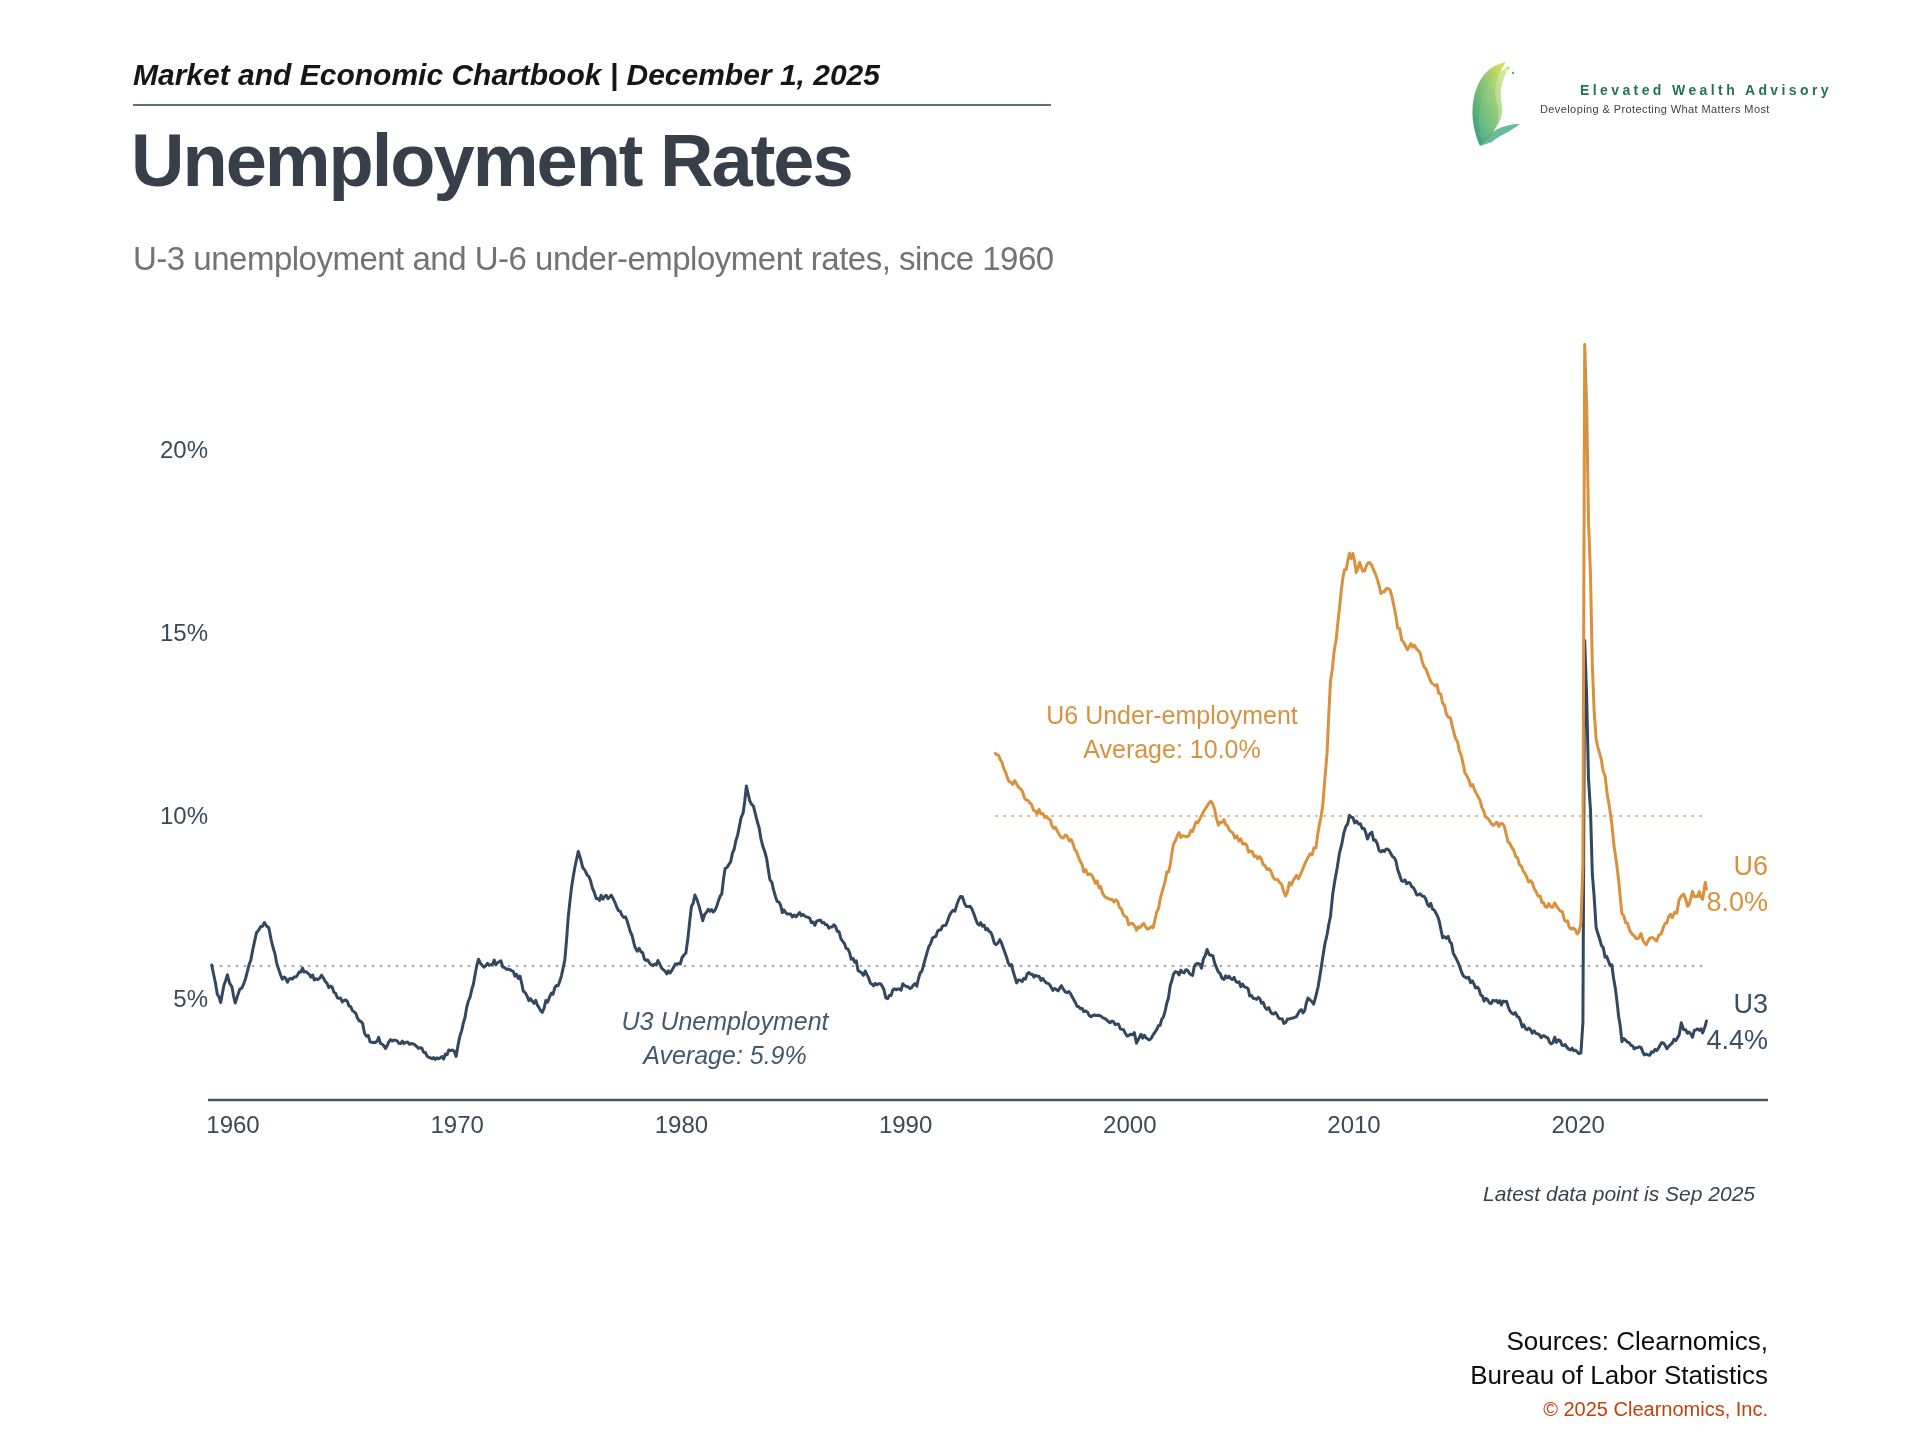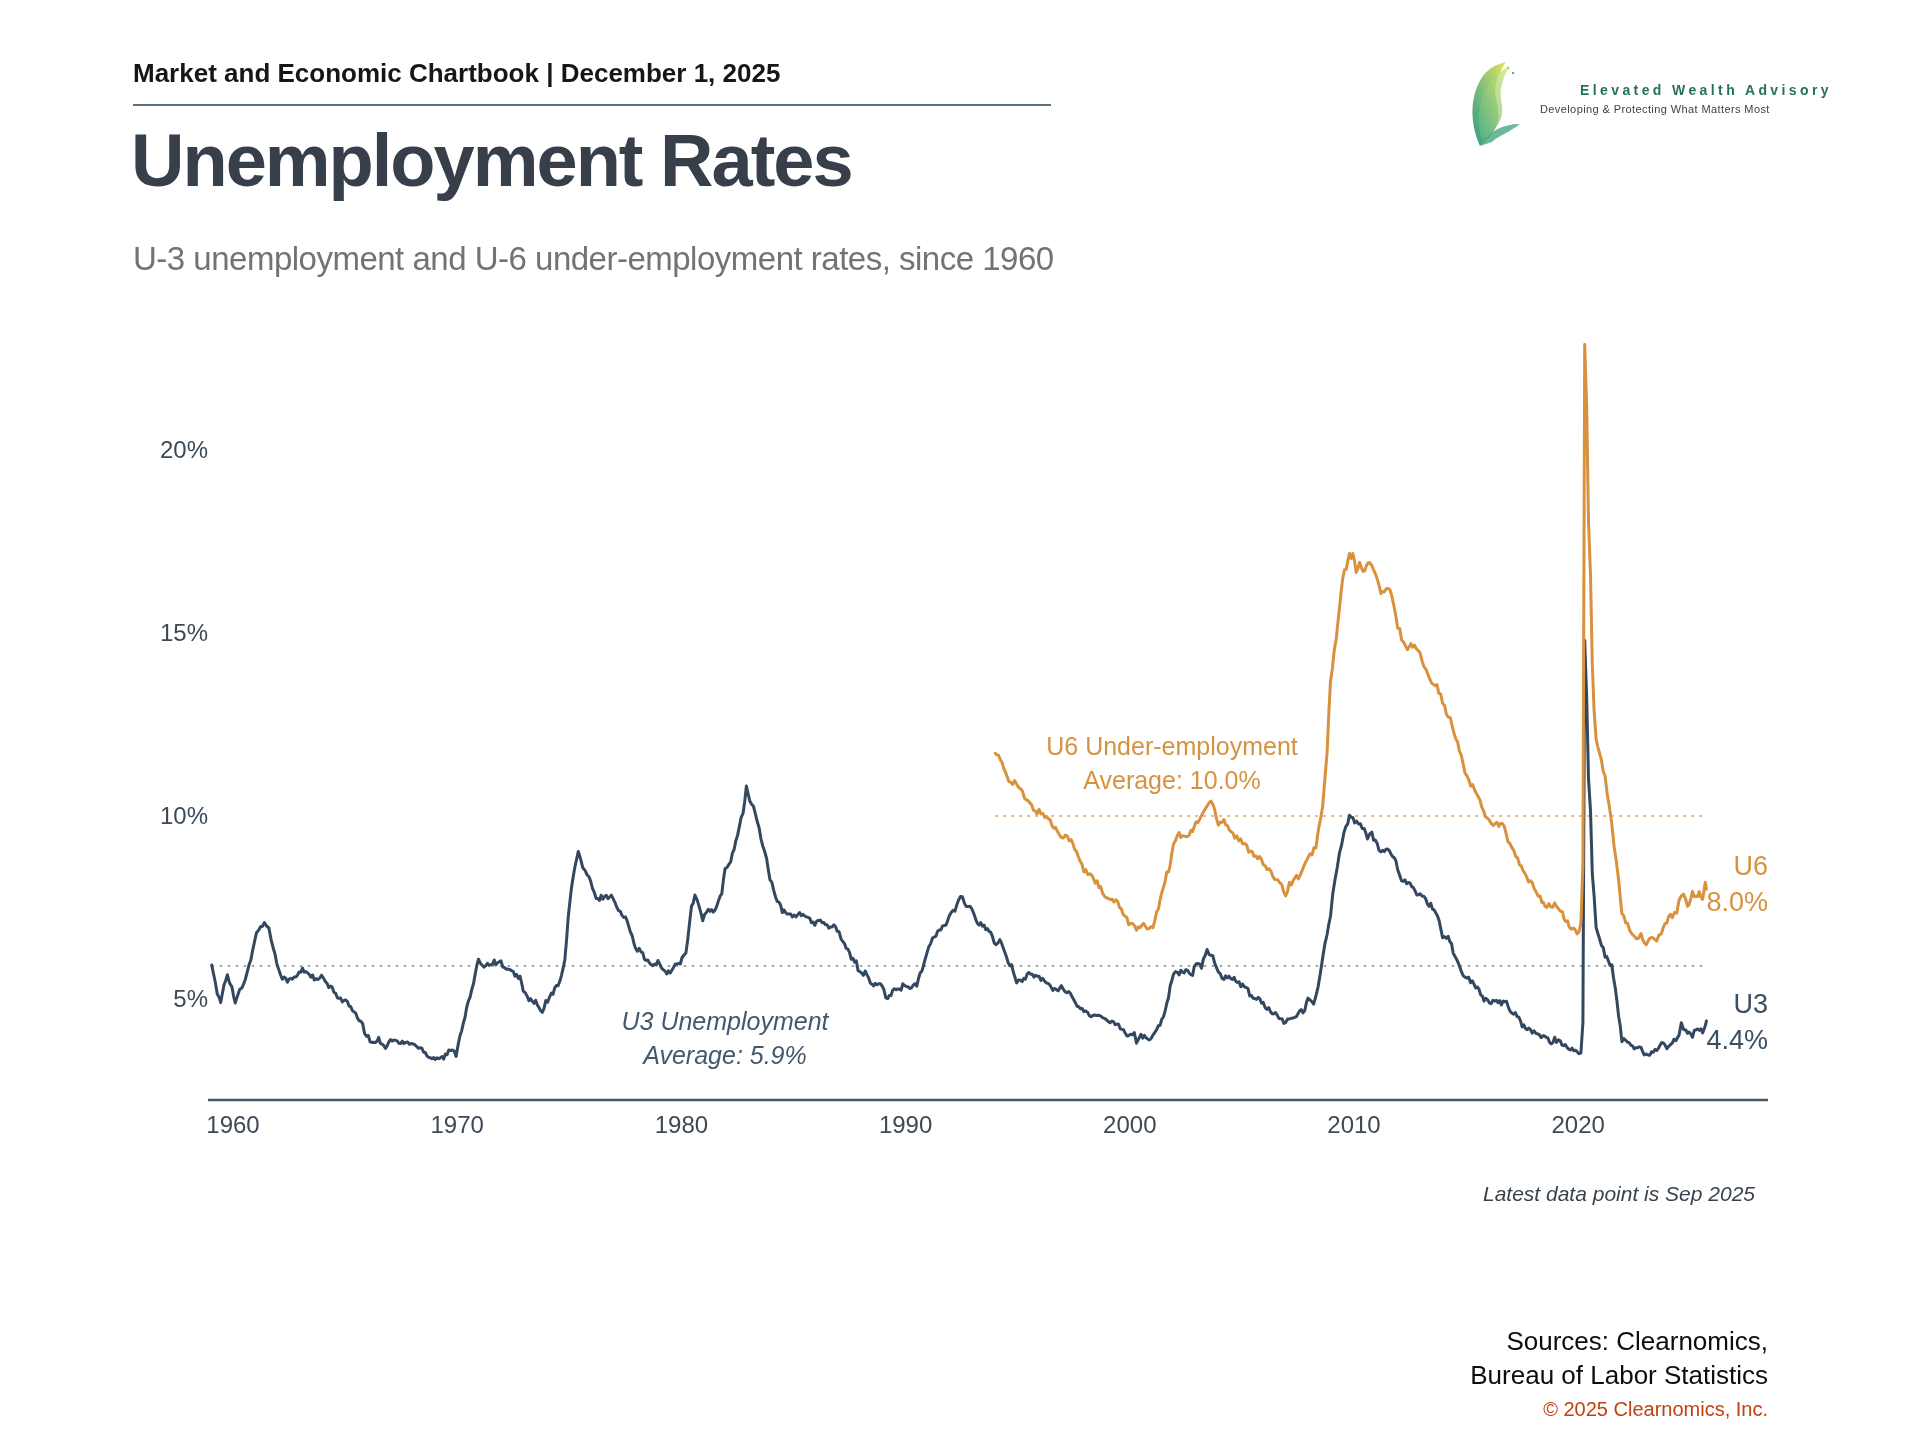--- a/index.html
+++ b/index.html
@@ -1,30 +1,30 @@
 <!DOCTYPE html>
 <html><head>
 <meta charset="utf-8">
 <style>
   html,body{margin:0;padding:0;background:#ffffff;}
   #page{position:relative;width:1920px;height:1440px;background:#ffffff;overflow:hidden;
         font-family:"Liberation Sans",sans-serif;}
   .abs{position:absolute;}
-  #header-text{left:133px;top:58px;font-size:26px;font-weight:700;color:#161616;letter-spacing:0;}
+  #header-text{left:133px;top:58px;font-size:30px;font-weight:700;color:#161616;letter-spacing:0;font-style:italic;}
   #header-rule{left:133px;top:104px;width:918px;height:2px;background:#59717f;}
   #page-title{left:131px;top:120px;font-size:74px;font-weight:700;color:#363f4a;letter-spacing:-2px;line-height:1.1;}
   #page-subtitle{left:133px;top:240px;font-size:33px;color:#737373;letter-spacing:-0.5px;}
   
   #logo{left:1468px;top:60px;width:300px;height:90px;}
   #logo-icon{position:absolute;left:0;top:2px;}
   #logo-brand{position:absolute;left:72px;top:22px;font-size:14px;font-weight:700;color:#23735a;letter-spacing:3.4px;white-space:nowrap;padding-left:40px;}
   #logo-tagline{position:absolute;left:72px;top:43px;font-size:11px;font-weight:400;color:#3f3f3f;letter-spacing:0.4px;white-space:nowrap;}
   
   .anno{position:absolute;text-align:center;font-size:25px;line-height:34px;transform:translateX(-50%);white-space:nowrap;}
-  #anno-u6{left:1172px;top:729px;color:#d6933f;}
+  #anno-u6{left:1172px;top:698px;color:#d6933f;}
   #anno-u3{left:725px;top:1004px;color:#44586c;font-style:italic;}
   .end-label{position:absolute;right:152px;text-align:right;font-size:27px;line-height:36px;white-space:nowrap;}
   #end-u6{top:848px;color:#d6933f;}
   #end-u3{top:986px;color:#3b4f63;}
   #latest-note{right:165px;top:1182px;font-size:21px;font-style:italic;color:#39434e;}
   #sources{right:152px;top:1324px;text-align:right;font-size:26px;line-height:34px;color:#0d0d0d;}
   #copyright{font-size:20px;color:#c2410c;}
   #chart-svg{position:absolute;left:0;top:0;}
   .tick{font-family:"Liberation Sans",sans-serif;font-size:24px;fill:#3c4a57;}
 </style>

